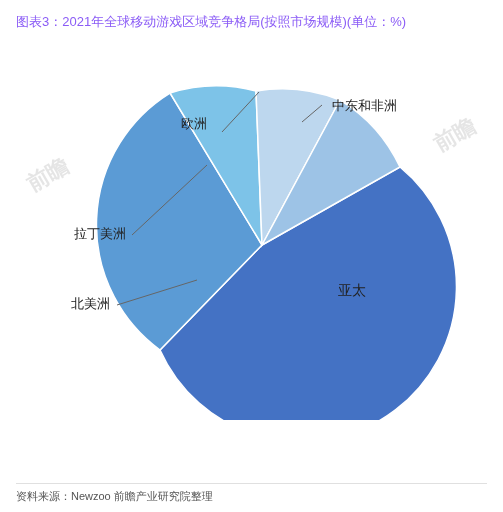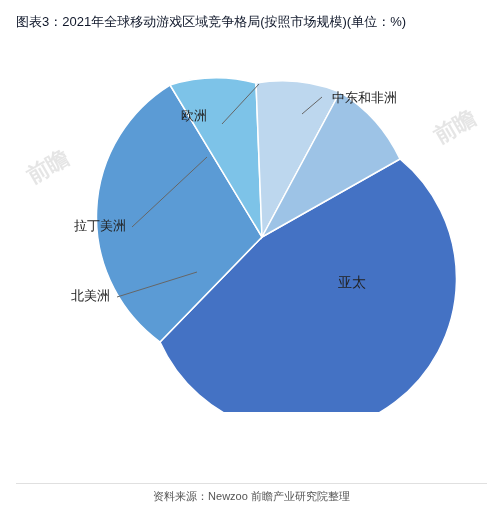--- a/index.html
+++ b/index.html
@@ -13,22 +13,23 @@
     }
     .page {
       width: 503px;
       height: 512px;
       background: #fff;
       padding: 12px 16px 8px 16px;
       position: relative;
     }
     .title {
       font-size: 13px;
-      color: #0f172a;
+      color: #8b5cf6;
       line-height: 1.5;
+      margin-bottom: 8px;
     }
     .chart-area {
       width: 100%;
       height: 390px;
       position: relative;
       display: flex;
       align-items: center;
       justify-content: center;
     }
     .watermark {
@@ -48,21 +49,21 @@
     .watermark-right {
       right: 10px;
       top: 80px;
     }
     .footer {
       position: absolute;
       bottom: 8px;
       left: 16px;
       right: 16px;
       display: flex;
-      justify-content: center;
+      justify-content: flex-start;
       font-size: 11px;
       color: #555;
       border-top: 1px solid #e0e0e0;
       padding-top: 5px;
     }
     svg text {
       font-family: 'SimSun', 'Microsoft YaHei', sans-serif;
     }
   </style>
 </head>

